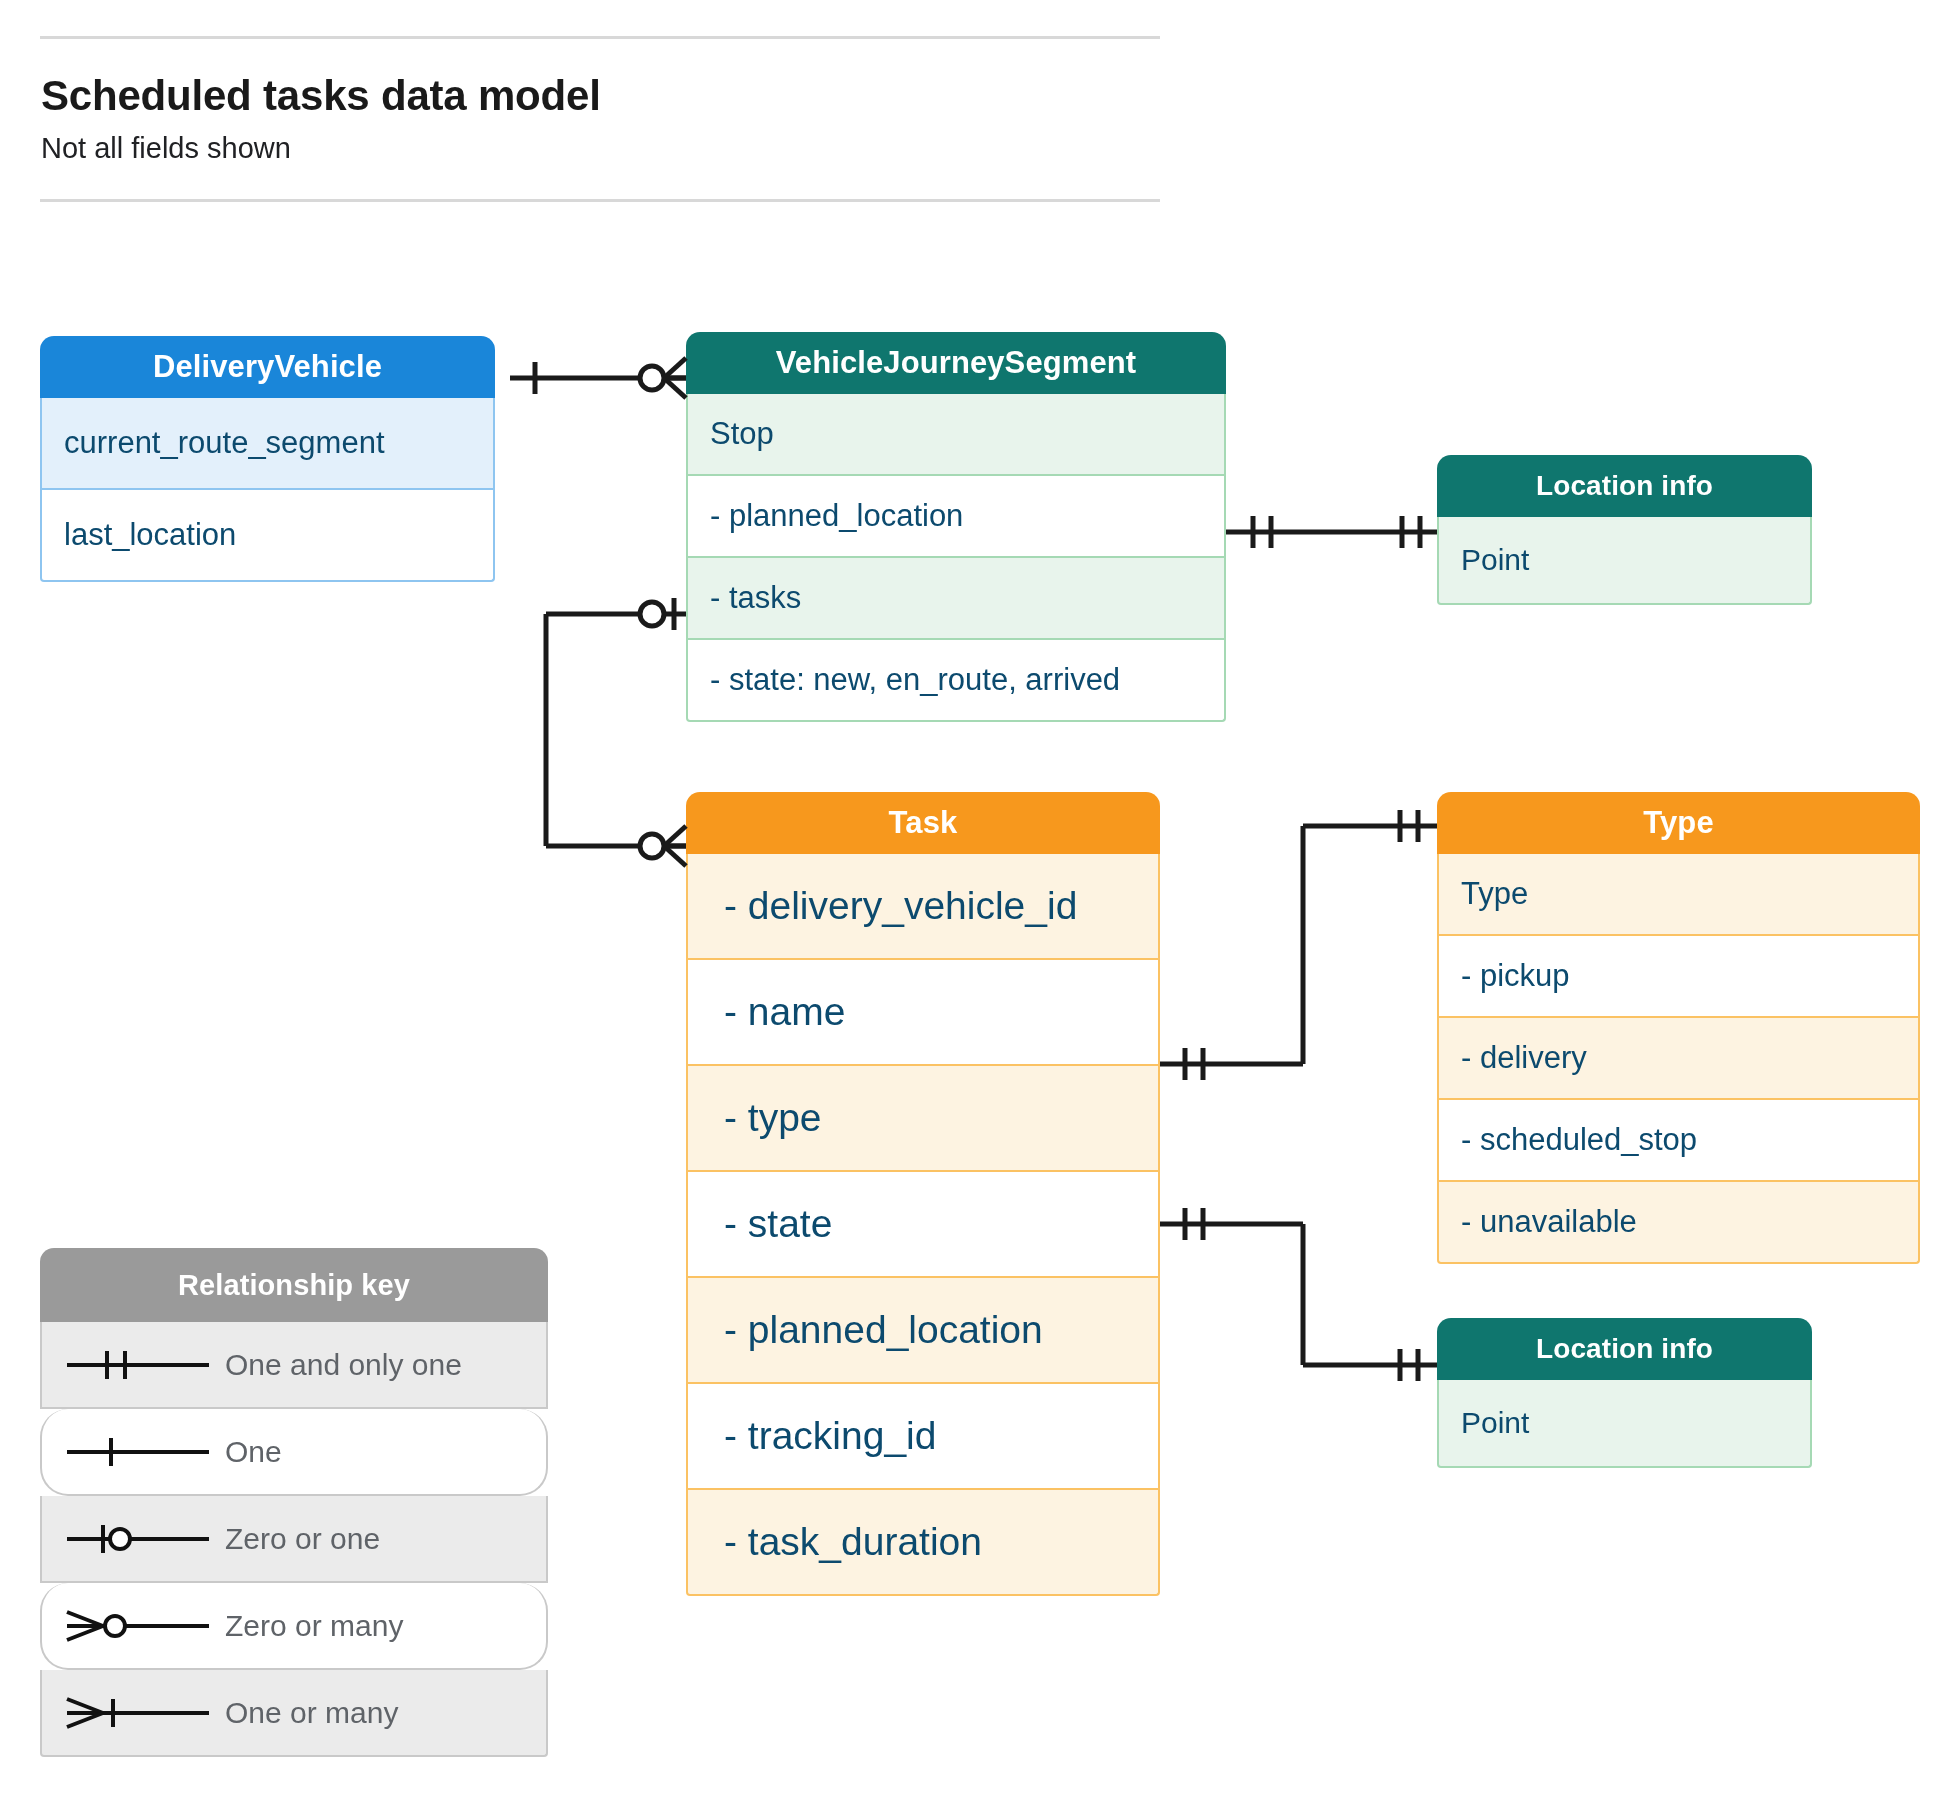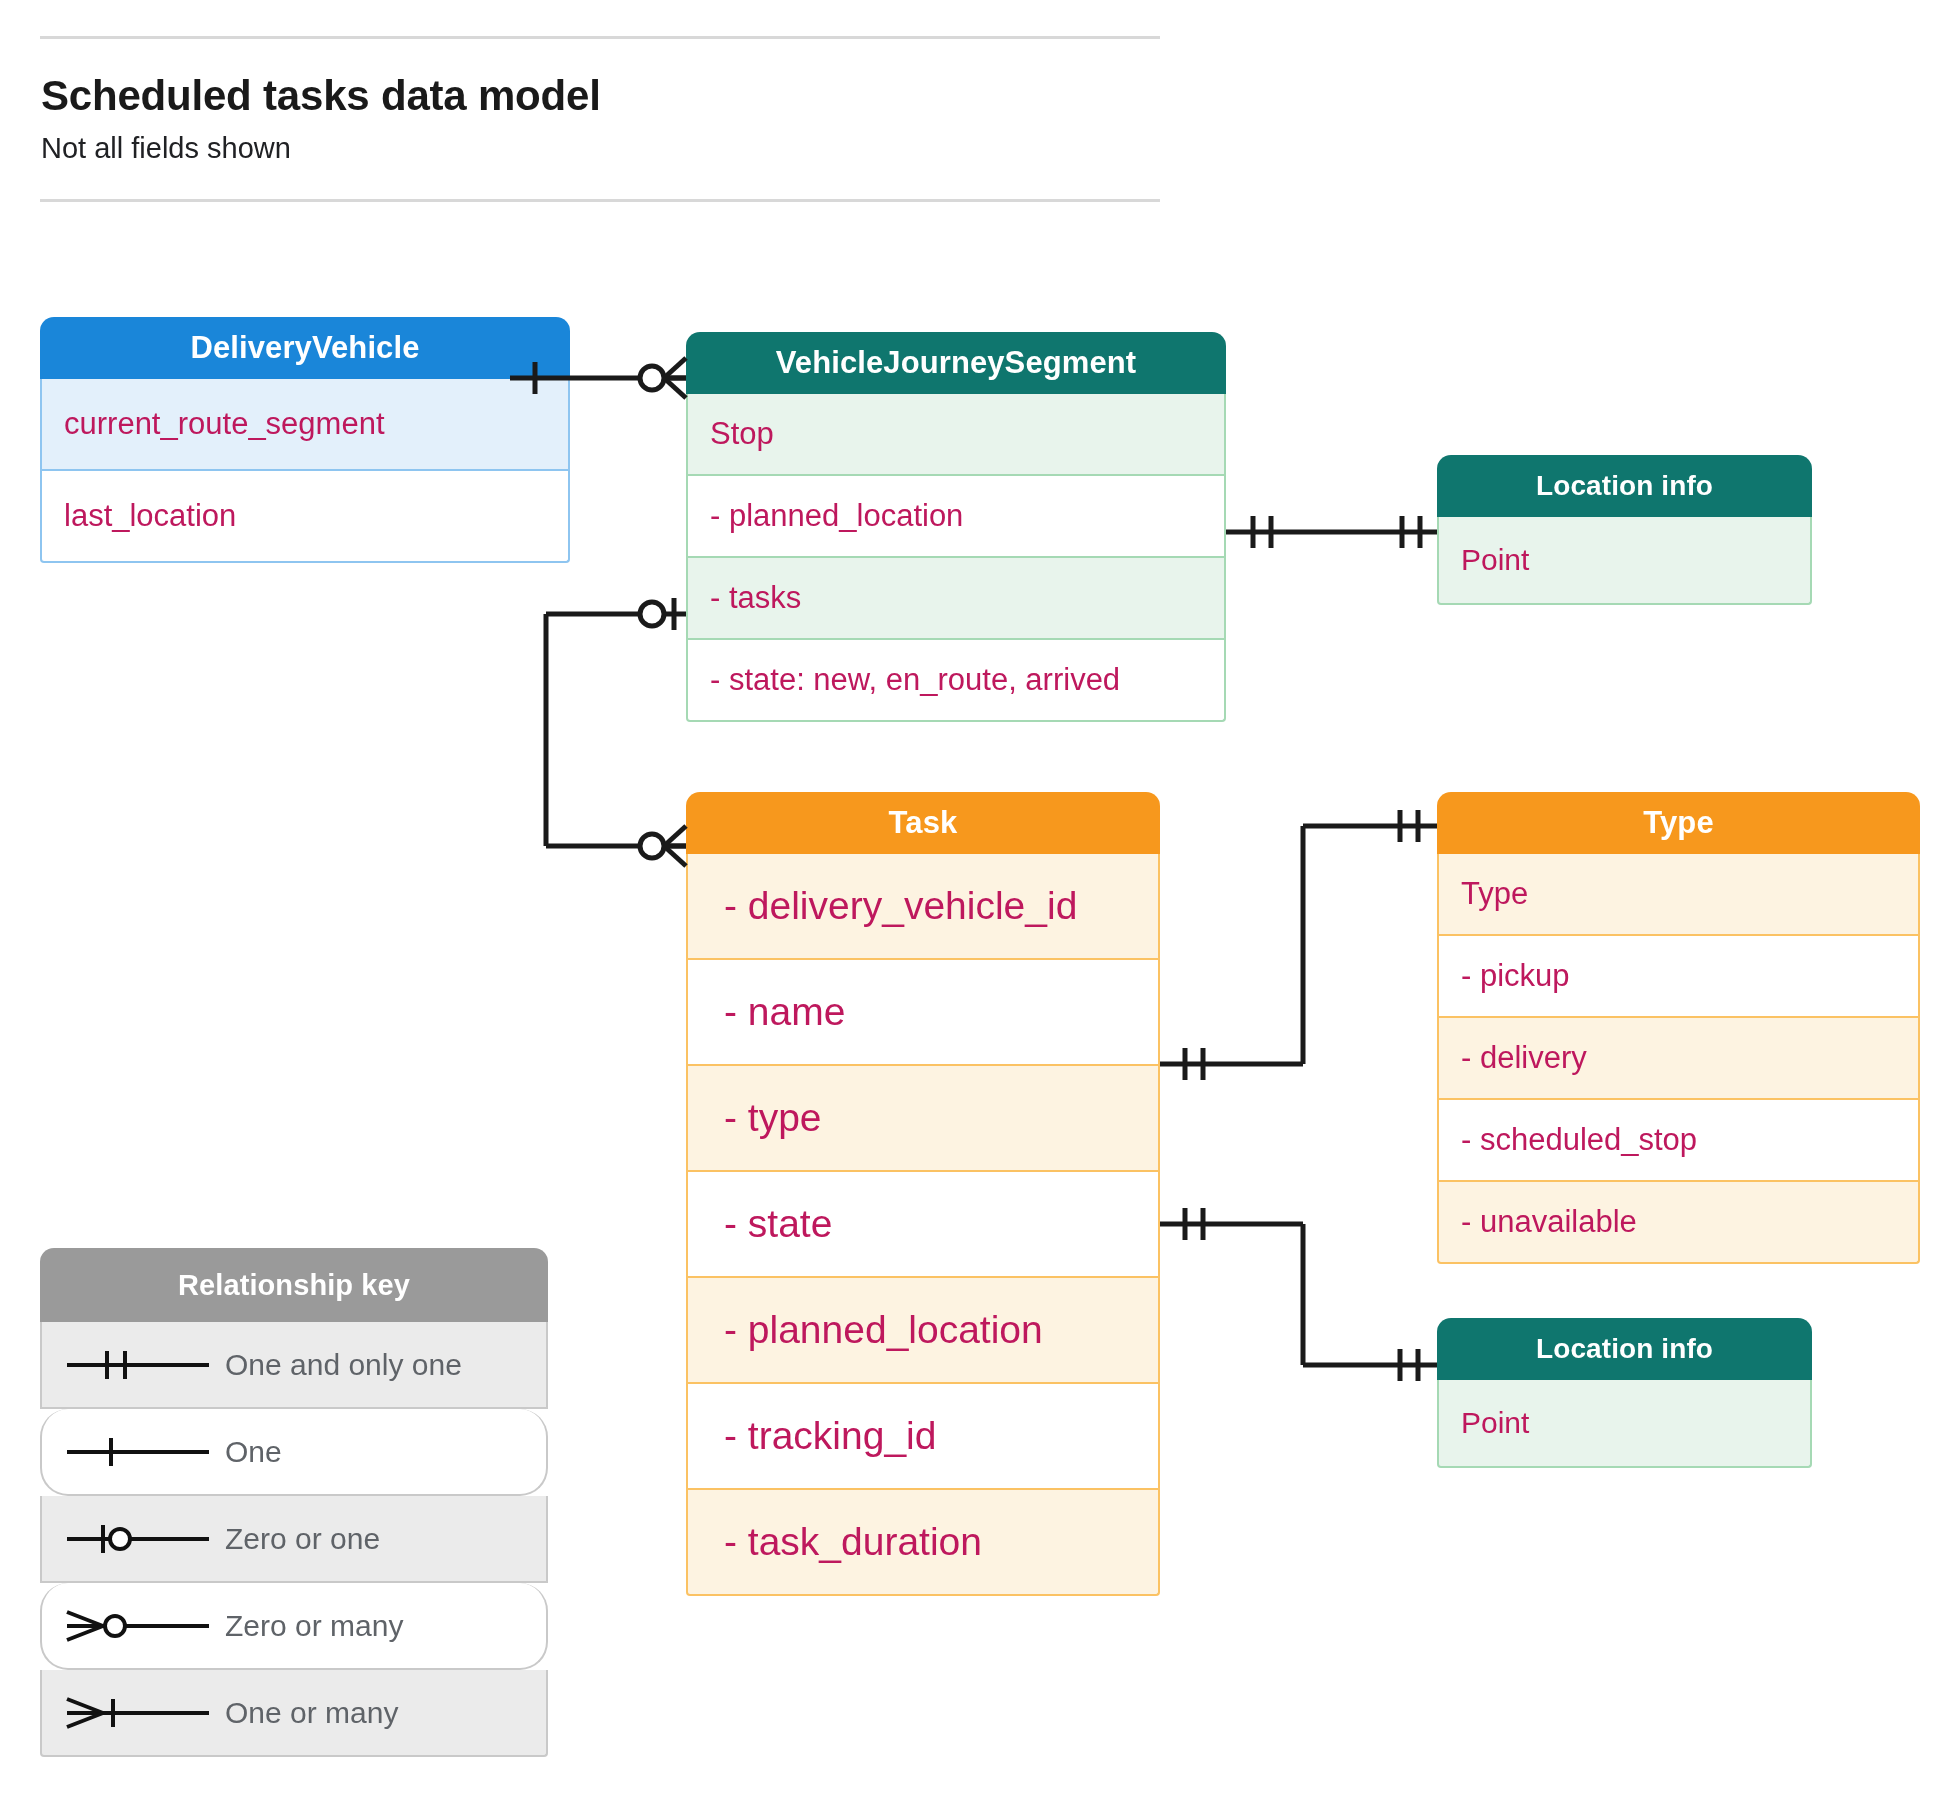--- a/index.html
+++ b/index.html
@@ -28,21 +28,21 @@
   .entity .hdr{
     box-sizing:border-box;width:100%;
     border-radius:14px 14px 0 0;
     color:#ffffff;font-weight:bold;text-align:center;
     display:flex;align-items:center;justify-content:center;
     white-space:nowrap;letter-spacing:.1px;
   }
   .entity .row{
     box-sizing:border-box;width:100%;
     display:flex;align-items:center;
-    color:#be185d;white-space:nowrap;
+    color:#0c4a6e;white-space:nowrap;
     border-left:2px solid transparent;border-right:2px solid transparent;
     border-bottom:2px solid transparent;
   }
   .entity .row:last-child{border-radius:0 0 4px 4px;}
 
   
   .pal-blue .hdr{background:#1a86d9;}
   .pal-blue .row{border-color:#8ec5f0;}
   .pal-blue .row.shade{background:#e3f0fb;}
   .pal-blue .row.plain{background:#ffffff;}
@@ -56,21 +56,21 @@
   .pal-orange .row{border-color:#fbc263;}
   .pal-orange .row.shade{background:#fdf3e1;}
   .pal-orange .row.plain{background:#ffffff;}
   
   .pal-gray .hdr{background:#9a9a9a;}
   .pal-gray .row{border-color:#c9c9c9;}
   .pal-gray .row.shade{background:#ebebeb;}
   .pal-gray .row.plain{background:#ffffff;border-radius:28px;}
 
   
-  #box-delivery-vehicle{left:40px;top:317px;width:530px;}
+  #box-delivery-vehicle{left:40px;top:336px;width:455px;}
   #box-delivery-vehicle .hdr{height:62px;font-size:31px;}
   #box-delivery-vehicle .row{height:92px;padding-left:22px;font-size:31px;}
 
   #box-vehicle-journey-segment{left:686px;top:332px;width:540px;}
   #box-vehicle-journey-segment .hdr{height:62px;font-size:31px;}
   #box-vehicle-journey-segment .row{height:82px;padding-left:22px;font-size:31px;}
 
   #box-location-info-top{left:1437px;top:455px;width:375px;}
   #box-location-info-top .hdr{height:62px;font-size:28px;}
   #box-location-info-top .row{height:88px;padding-left:22px;font-size:30px;}

